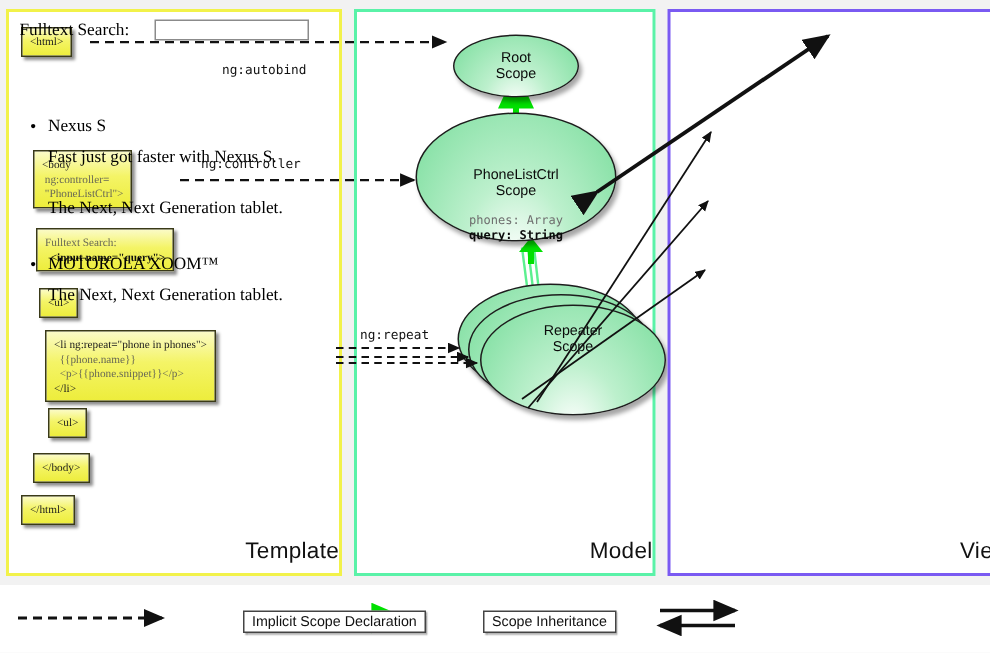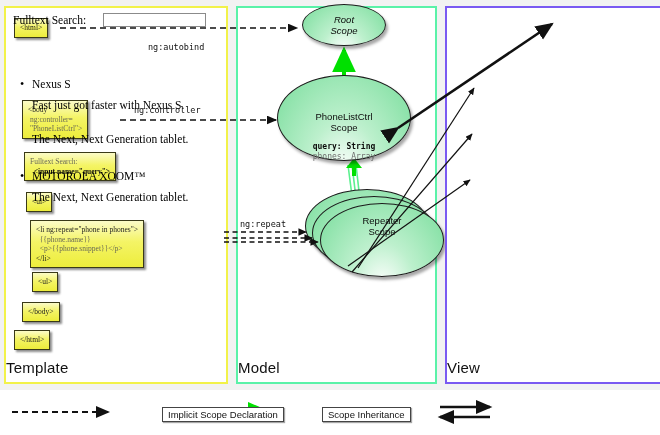--- a/index.html
+++ b/index.html
@@ -8,21 +8,21 @@
 
   #stage{position:absolute;left:0;top:0;width:660px;height:435px;
          background:#f2f2f2;}
 
   
   .panel{position:absolute;background:#ffffff;box-sizing:border-box;}
   #panel-template{left:4px;  top:6px; width:224px; height:378px; border:2px solid #f2f24a;}
   #panel-model   {left:236px;top:6px; width:201px; height:378px; border:2px solid #5af2a8;}
   #panel-view    {left:445px;top:6px; width:230px; height:378px; border:2px solid #7a5af2;}
 
-  .panel-label{position:absolute;bottom:6px;left:0;width:100%;text-align:left;
+  .panel-label{position:absolute;bottom:6px;left:0;width:100%;text-align:right;
                font-size:15px;color:#111;letter-spacing:.2px;}
 
   
   .codebox{position:absolute;box-sizing:border-box;
            background:linear-gradient(180deg,#fbfbc8 0%,#f4f466 45%,#eded3c 100%);
            border:1px solid #3a3a18;
            box-shadow:2px 2px 2px rgba(0,0,0,.45);
            font-family:Liberation Serif, serif;
            font-size:7.5px;line-height:9.5px;color:#6a6a55;
            padding:4px 5px;white-space:pre;}
@@ -42,21 +42,21 @@
   .oval{position:absolute;border-radius:50%;
         border:1.4px solid #1d1d1d;
         background:radial-gradient(ellipse at 50% 115%, #ffffff 0%, #bdf0cd 38%, #79dd9c 100%);
         box-shadow:2px 3px 3px rgba(0,0,0,.35);
         text-align:center;box-sizing:border-box;}
   .oval .ttl{font-size:9.5px;line-height:11px;color:#0b0b0b;}
   .oval .prop{font-family:"DejaVu Sans Mono","Liberation Mono",monospace;
               font-size:8px;line-height:10px;color:#6e6e6e;}
   .oval .prop.hi{color:#0b0b0b;font-weight:bold;}
 
-  #oval-root   {left:302px;top:4px; width:84px;height:42px;font-style:italic;}
+  #oval-root   {left:302px;top:23px; width:84px;height:42px;}
   #oval-root .ttl{margin-top:9px;}
 
   #oval-ctrl   {left:277px;top:75px; width:134px;height:86px;}
   #oval-ctrl .ttl{margin-top:35px;}
   #oval-ctrl .props{margin-top:9px;}
 
   .rep{position:absolute;width:124px;height:74px;}
   #oval-rep3{left:305px;top:189px;}
   #oval-rep2{left:312px;top:196px;}
   #oval-rep1{left:320px;top:203px;}
@@ -154,22 +154,22 @@
 
   <div class="oval" id="oval-root">
     <div class="ttl"><span>Root</span><br>
       <span>Scope</span></div>
   </div>
 
   <div class="oval" id="oval-ctrl">
     <div class="ttl"><span>PhoneListCtrl</span><br>
       <span>Scope</span></div>
     <div class="props">
+      <div class="prop">phones: Array</div>
       <div class="prop hi">query: String</div>
-      <div class="prop">phones: Array</div>
     </div>
   </div>
 
   <div class="oval rep" id="oval-rep3"></div>
   <div class="oval rep" id="oval-rep2"></div>
   <div class="oval rep" id="oval-rep1">
     <div class="ttl"><span>Repeater</span><br>
       <span>Scope</span></div>
   </div>
 

